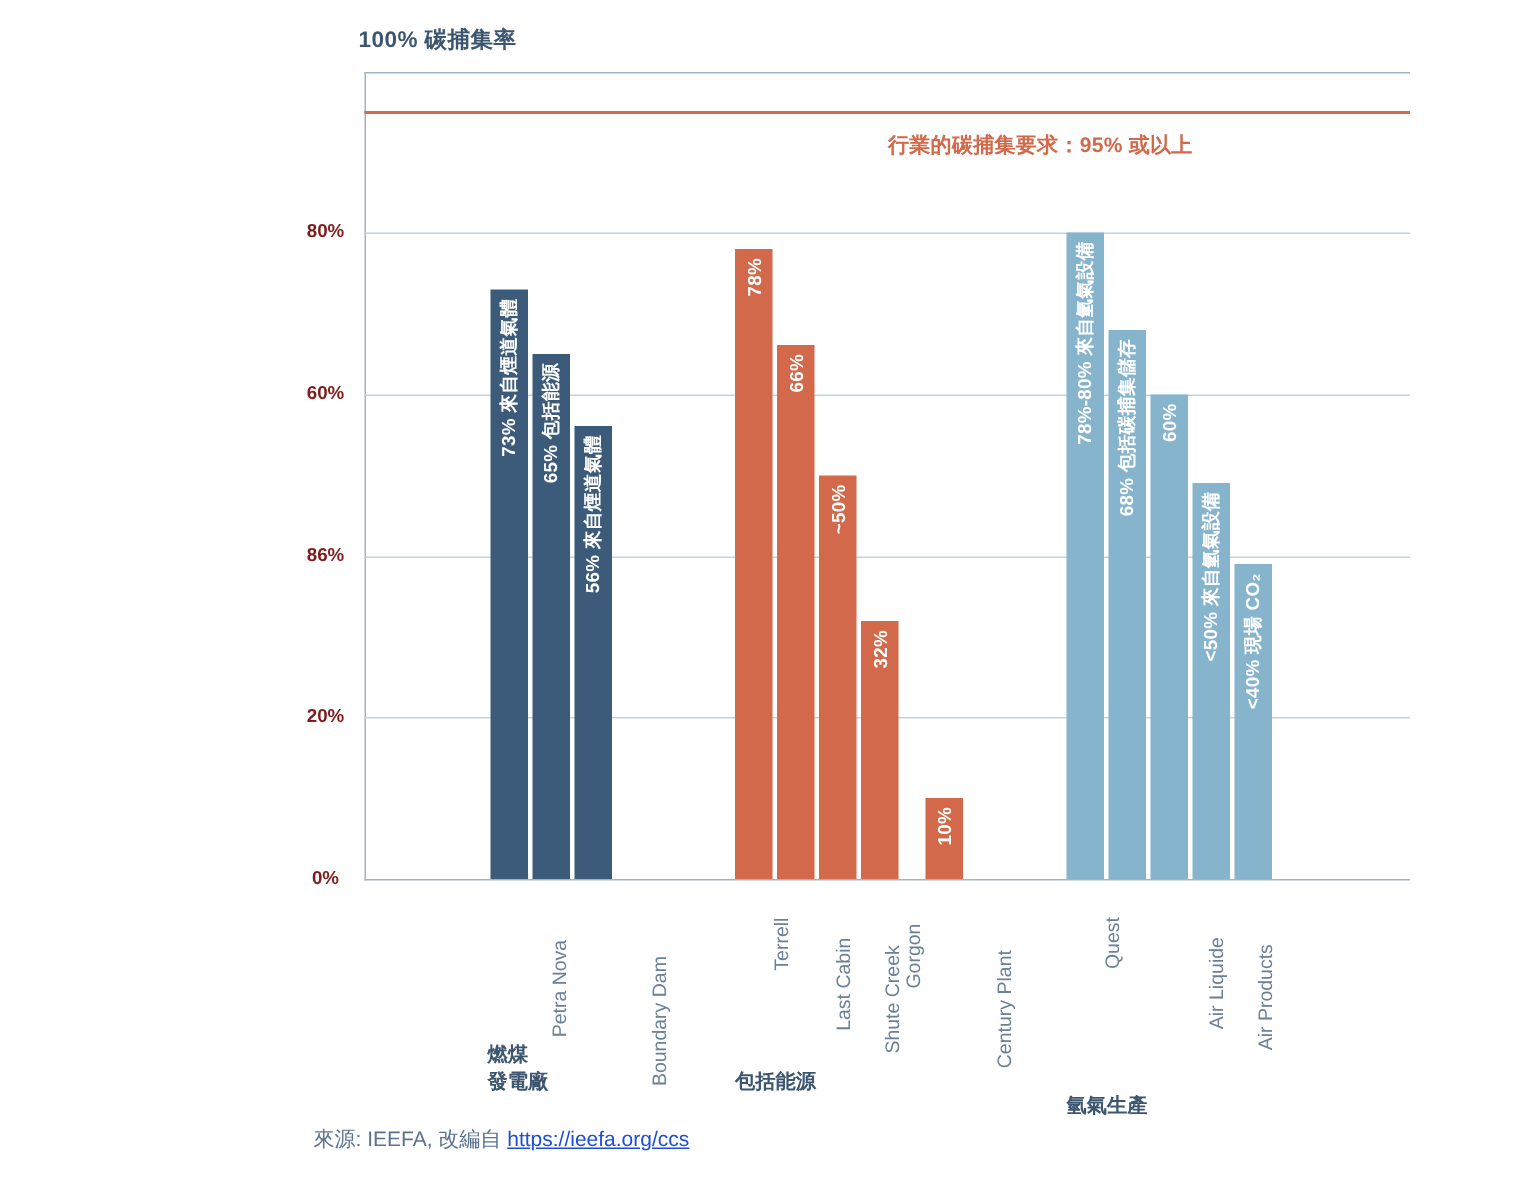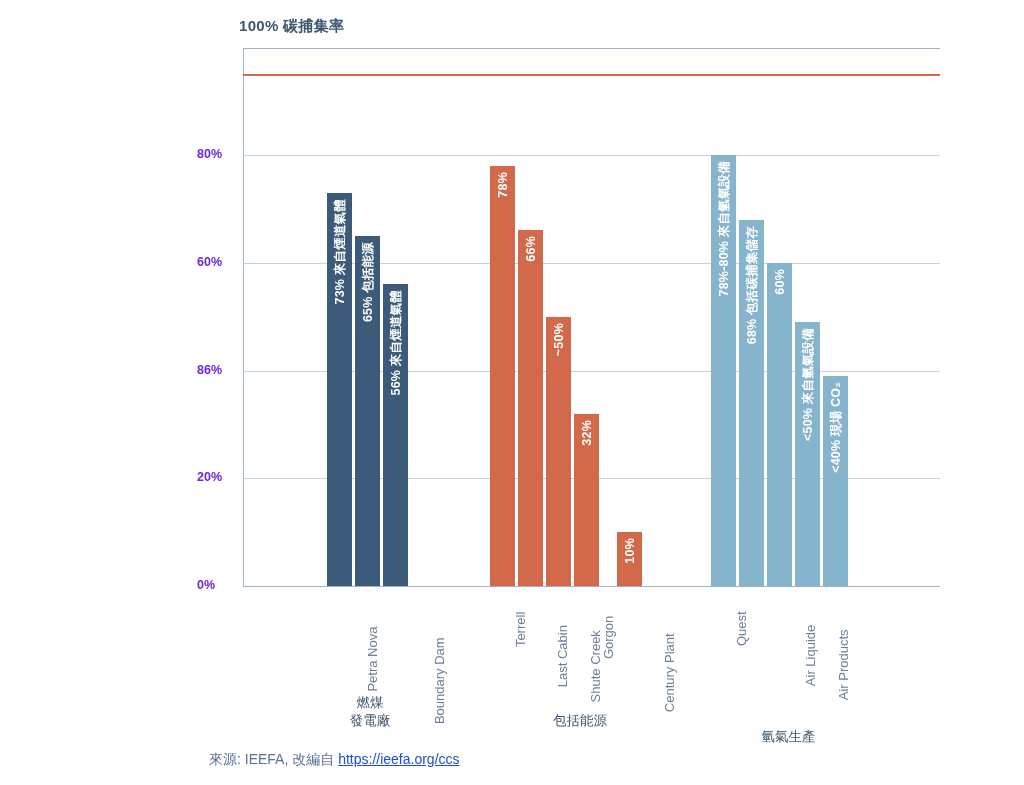--- a/index.html
+++ b/index.html
@@ -31,22 +31,22 @@
     position:absolute;left:243px;top:586px;width:697px;height:1px;
     background:#9fb4c6;
   }
   .gridline{
     position:absolute;left:243px;width:697px;height:1px;
     background:#c3d2de;
   }
 
   
   .ytick{
-    position:absolute;right:0;width:40px;text-align:left;
-    font-size:12.5px;color:#6d28d9;font-weight:700;
+    position:absolute;right:0;width:40px;text-align:center;
+    font-size:12.5px;color:#7f1d1d;font-weight:700;
   }
   .ytick-wrap{position:absolute;left:193px;width:44px;height:1px;}
 
   
   .req-line{
     position:absolute;left:243px;width:697px;height:2px;
     background:#d1694a;
   }
   .req-label{
     position:absolute;
@@ -80,22 +80,21 @@
     transform-origin:50% 0;
     transform:rotate(-90deg) translate(-100%,-50%);
     white-space:nowrap;
     font-size:13px;color:#6b8099;font-weight:400;
   }
   .xlabels-layer{position:absolute;left:243px;top:594px;width:697px;height:95px;}
 
   
   .grouplabel{
     position:absolute;
-    text-align:center;
-    font-size:13.5px;font-weight:400;color:#3d5670;
+    font-size:13.5px;font-weight:700;color:#3d5670;
     line-height:18px;
     white-space:pre-line;
   }
 
   
   .source{
     position:absolute;left:209px;top:751px;
     font-size:14px;color:#5b7391;font-weight:400;white-space:nowrap;
   }
   .source a{color:#1d4ed8;text-decoration:underline;}
@@ -128,20 +127,21 @@
       </div>
       <div class="ytick-wrap" style="top: 254.75px;">
         <div class="ytick">60%</div>
       </div>
       <div class="ytick-wrap" style="top: 147px;">
         <div class="ytick">80%</div>
       </div>
     </div>
 
   <div class="req-line" id="req-line" style="top: 74.1875px;"></div>
+  <div class="req-label" id="req-label" style="top: 88.1875px; left: 592px;">行業的碳捕集要求：95% 或以上</div>
 
   <div class="bars-layer" id="bars-layer">
       <div class="bar" style="left: 84px; width: 25px; height: 393.288px; background: rgb(60, 90, 121);">
         <div class="bar-label">73% 來自煙道氣體</div>
       </div>
       <div class="bar" style="left: 112px; width: 25px; height: 350.188px; background: rgb(60, 90, 121);">
         <div class="bar-label">65% 包括能源</div>
       </div>
       <div class="bar" style="left: 140px; width: 25px; height: 301.7px; background: rgb(60, 90, 121);">
         <div class="bar-label">56% 來自煙道氣體</div>

